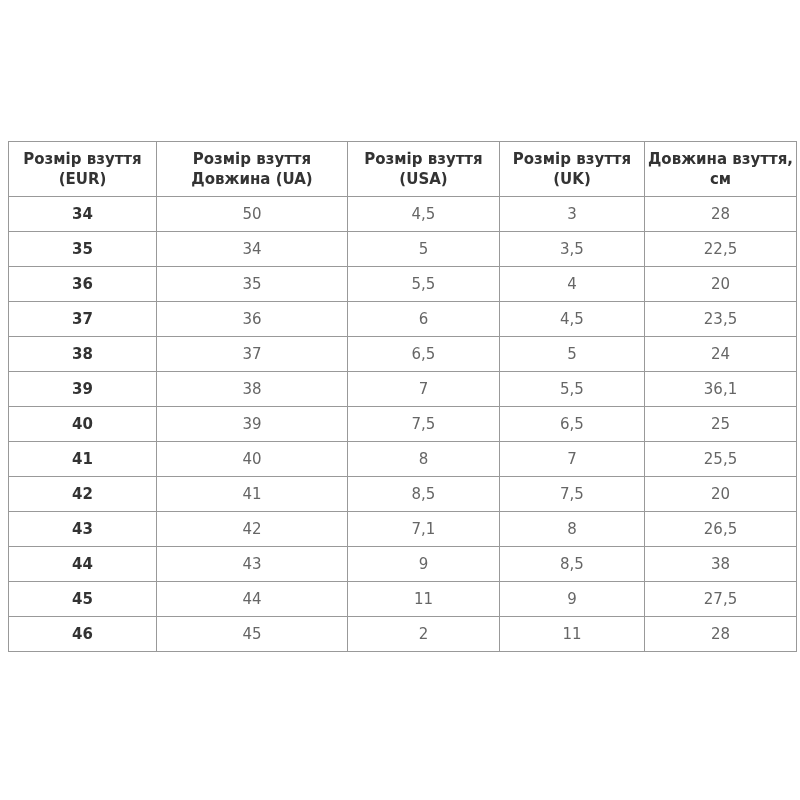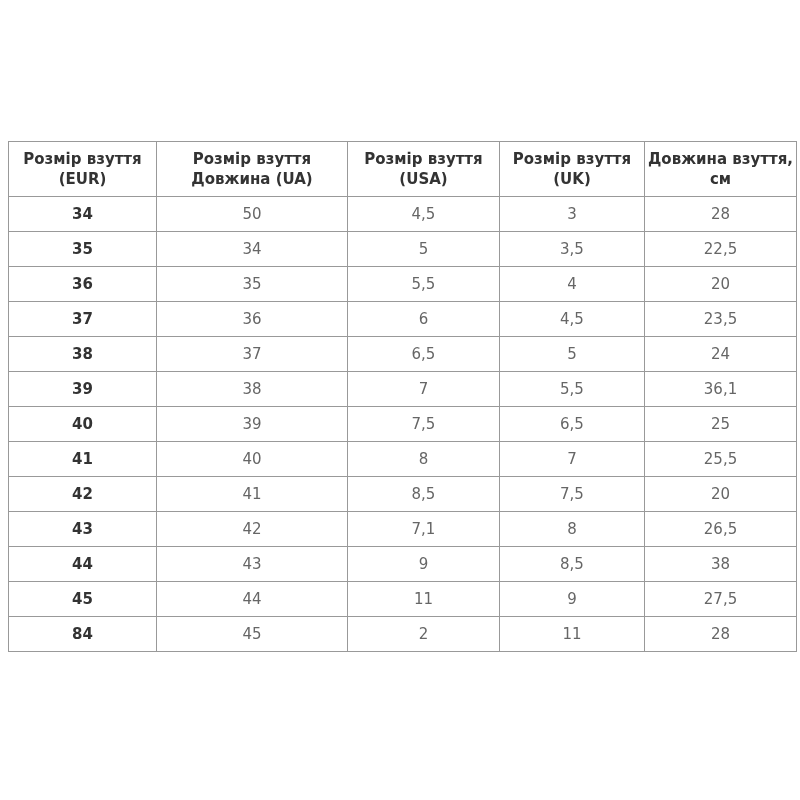--- a/index.html
+++ b/index.html
@@ -163,20 +163,20 @@
         <td>38</td>
       </tr>
       <tr>
         <td class="eur">45</td>
         <td>44</td>
         <td>11</td>
         <td>9</td>
         <td>27,5</td>
       </tr>
       <tr>
-        <td class="eur">84</td>
+        <td class="eur">46</td>
         <td>45</td>
         <td>2</td>
         <td>11</td>
         <td>28</td>
       </tr>
     </tbody>
 </table>
 
 </body></html>

